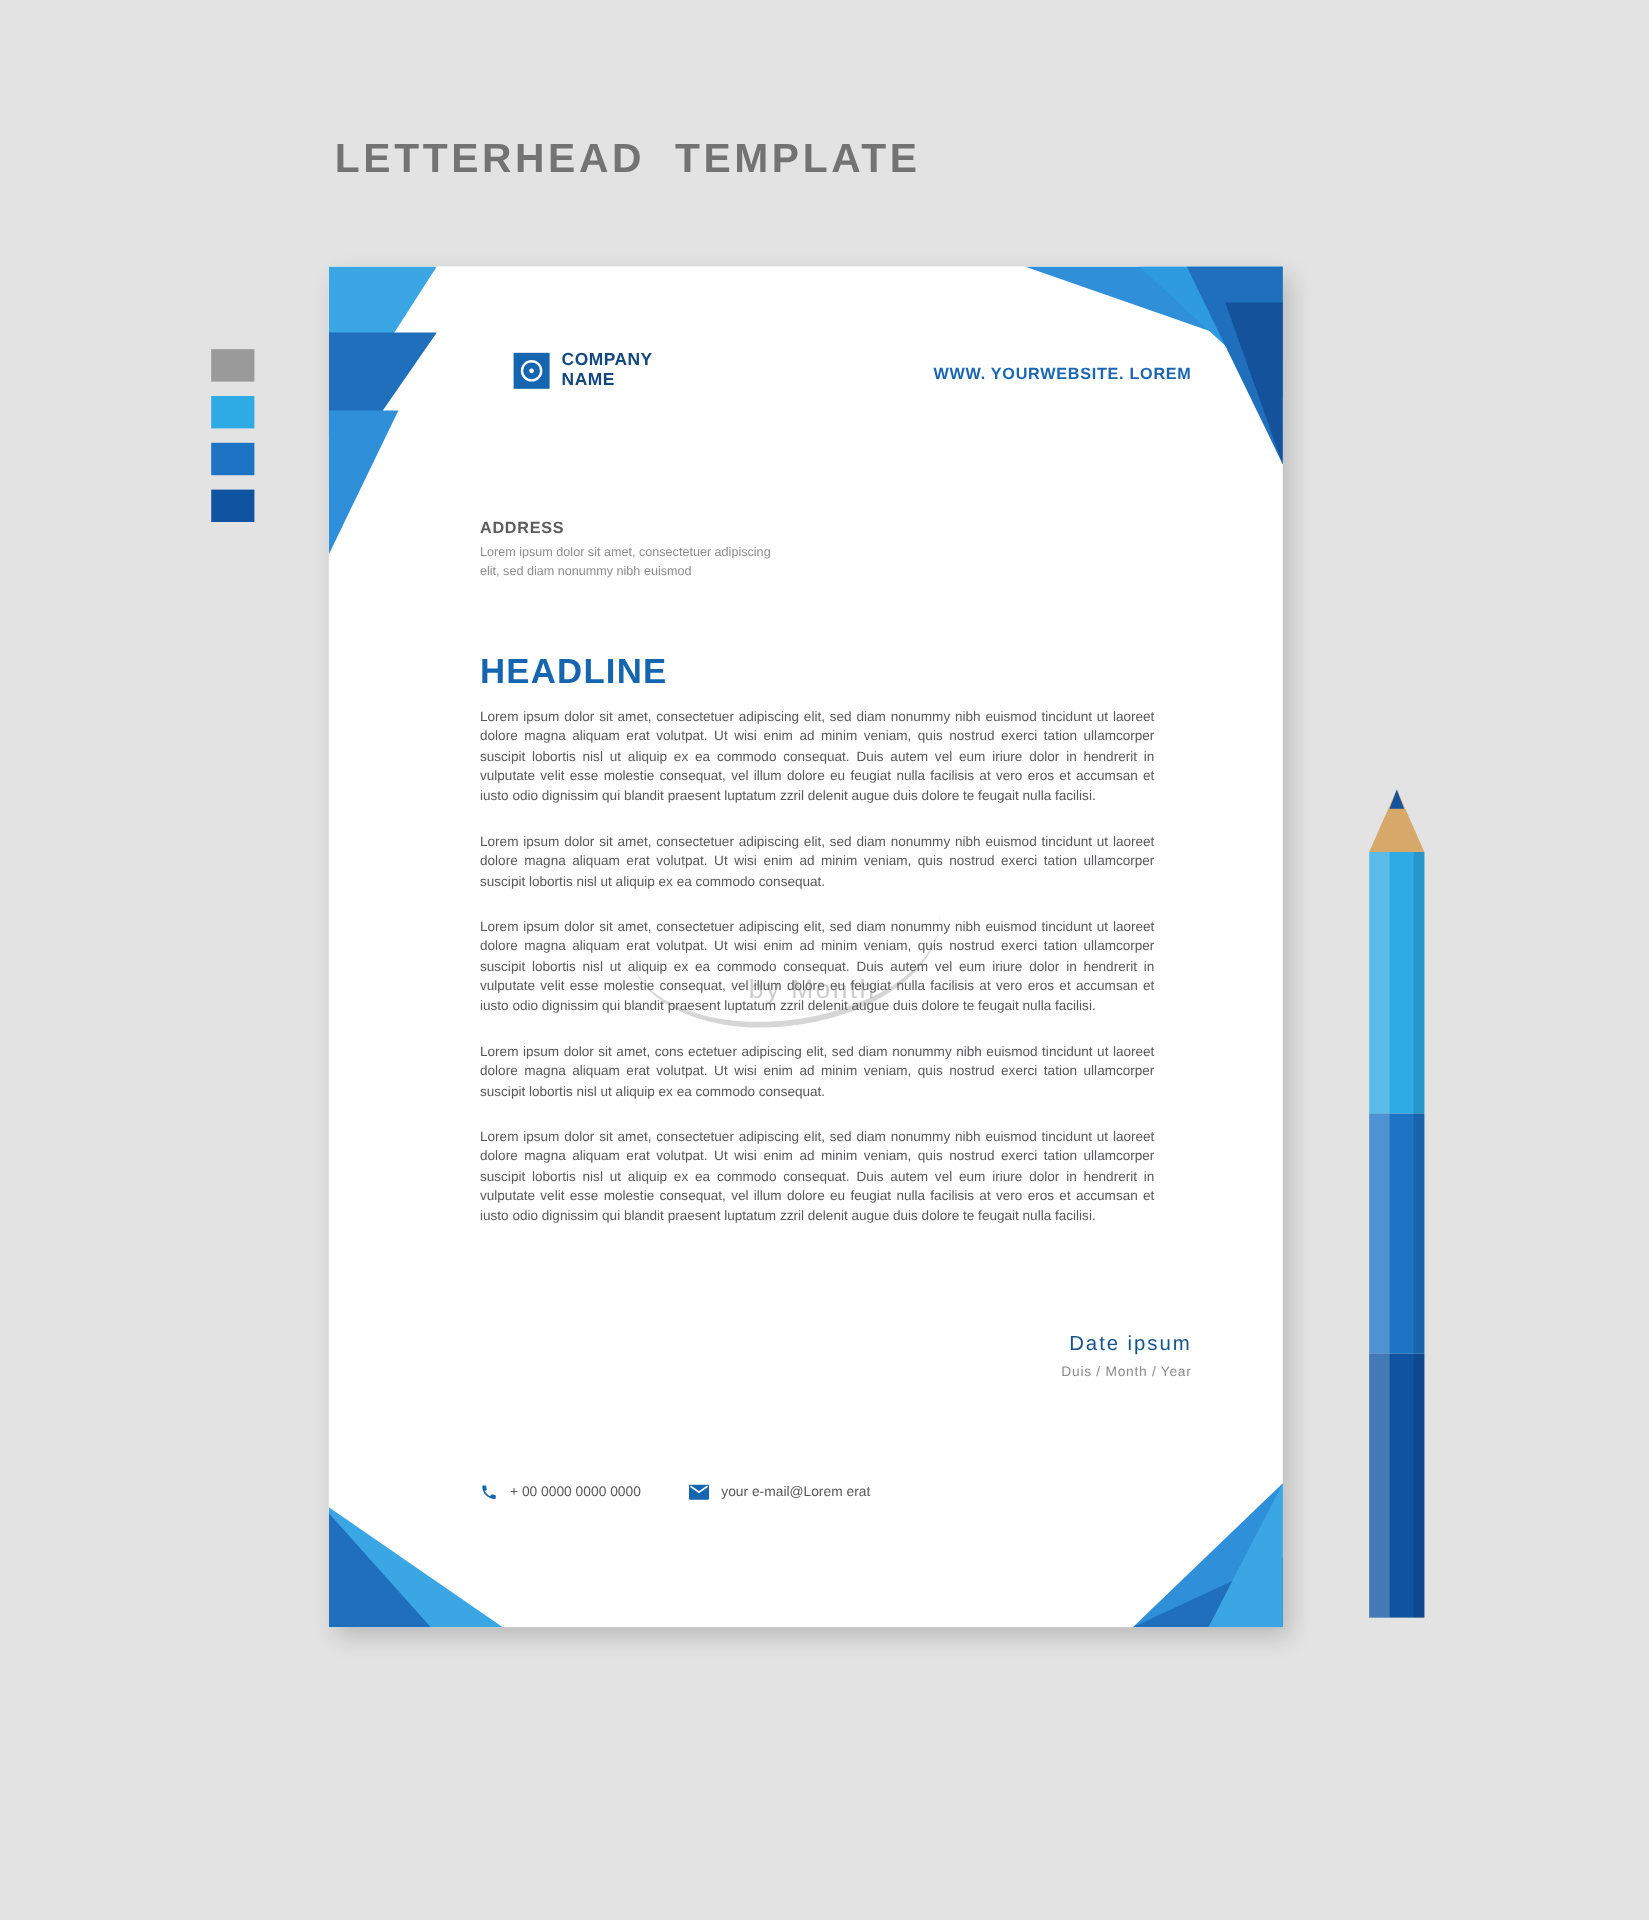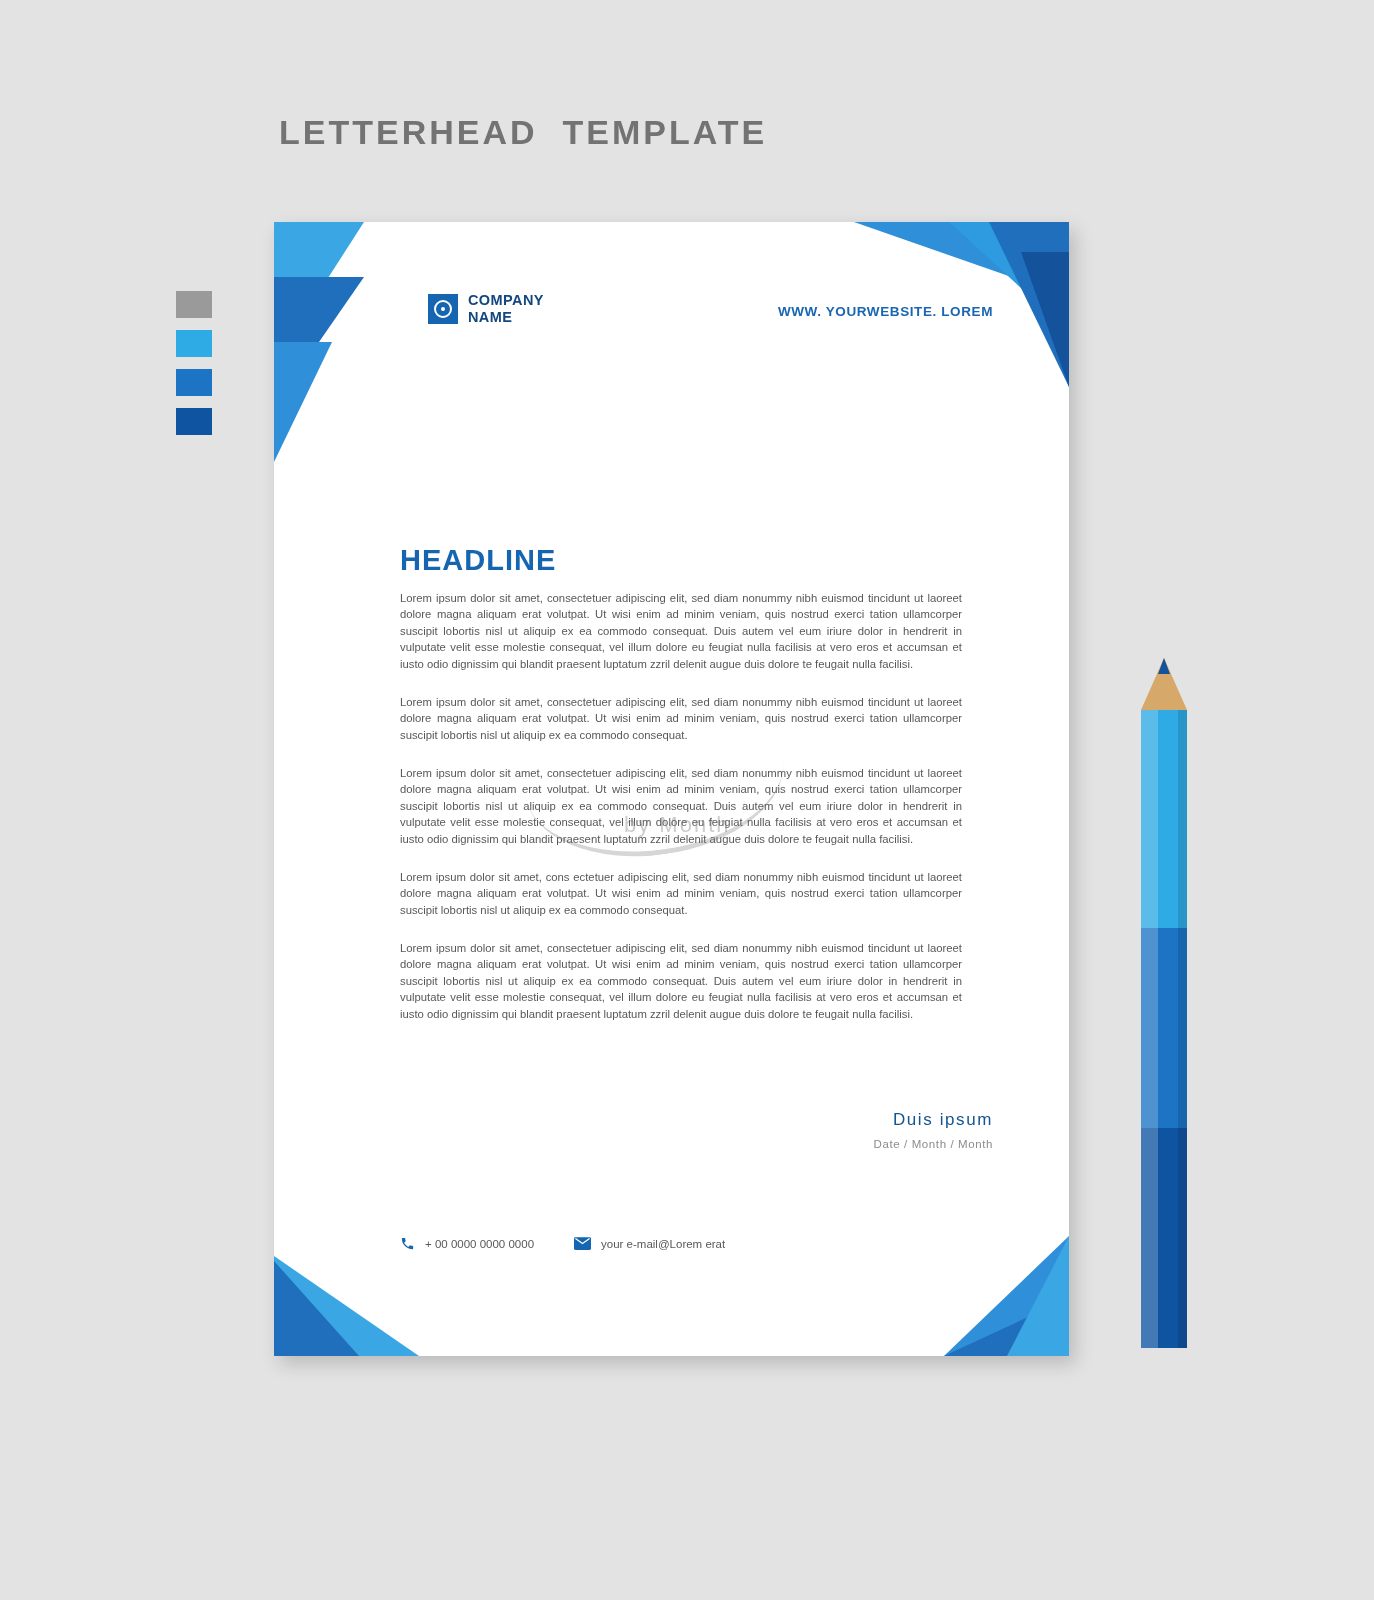--- a/index.html
+++ b/index.html
@@ -371,34 +371,38 @@
   <div class="logo-row">
     <div class="logo-mark">
       <div class="ring"></div>
     </div>
     <div class="company-name">COMPANY
 NAME</div>
   </div>
 
   <div class="website">WWW. YOURWEBSITE. LOREM</div>
 
+  <div class="address-block">
+    <div class="address-title">ADDRESS</div>
+    <div class="address-text">Lorem ipsum dolor sit amet, consectetuer adipiscing elit, sed diam nonummy nibh euismod</div>
+  </div>
 
   <div class="headline">HEADLINE</div>
 
   <div class="body-copy">
     <p>Lorem ipsum dolor sit amet, consectetuer adipiscing elit, sed diam nonummy nibh euismod tincidunt ut laoreet dolore magna aliquam erat volutpat. Ut wisi enim ad minim veniam, quis nostrud exerci tation ullamcorper suscipit lobortis nisl ut aliquip ex ea commodo consequat. Duis autem vel eum iriure dolor in hendrerit in vulputate velit esse molestie consequat, vel illum dolore eu feugiat nulla facilisis at vero eros et accumsan et iusto odio dignissim qui blandit praesent luptatum zzril delenit augue duis dolore te feugait nulla facilisi.</p>
     <p>Lorem ipsum dolor sit amet, consectetuer adipiscing elit, sed diam nonummy nibh euismod tincidunt ut laoreet dolore magna aliquam erat volutpat. Ut wisi enim ad minim veniam, quis nostrud exerci tation ullamcorper suscipit lobortis nisl ut aliquip ex ea commodo consequat.</p>
     <p>Lorem ipsum dolor sit amet, consectetuer adipiscing elit, sed diam nonummy nibh euismod tincidunt ut laoreet dolore magna aliquam erat volutpat. Ut wisi enim ad minim veniam, quis nostrud exerci tation ullamcorper suscipit lobortis nisl ut aliquip ex ea commodo consequat. Duis autem vel eum iriure dolor in hendrerit in vulputate velit esse molestie consequat, vel illum dolore eu feugiat nulla facilisis at vero eros et accumsan et iusto odio dignissim qui blandit praesent luptatum zzril delenit augue duis dolore te feugait nulla facilisi.</p>
     <p>Lorem ipsum dolor sit amet, cons ectetuer adipiscing elit, sed diam nonummy nibh euismod tincidunt ut laoreet dolore magna aliquam erat volutpat. Ut wisi enim ad minim veniam, quis nostrud exerci tation ullamcorper suscipit lobortis nisl ut aliquip ex ea commodo consequat.</p>
     <p>Lorem ipsum dolor sit amet, consectetuer adipiscing elit, sed diam nonummy nibh euismod tincidunt ut laoreet dolore magna aliquam erat volutpat. Ut wisi enim ad minim veniam, quis nostrud exerci tation ullamcorper suscipit lobortis nisl ut aliquip ex ea commodo consequat. Duis autem vel eum iriure dolor in hendrerit in vulputate velit esse molestie consequat, vel illum dolore eu feugiat nulla facilisis at vero eros et accumsan et iusto odio dignissim qui blandit praesent luptatum zzril delenit augue duis dolore te feugait nulla facilisi.</p>
   </div>
 
   <div class="signature">
-    <div class="sign-name">Duis ipsum</div>
-    <div class="sign-date">Date / Month / Month</div>
+    <div class="sign-name">Date ipsum</div>
+    <div class="sign-date">Duis / Month / Year</div>
   </div>
 
   <div class="footer">
     <div class="item">
       <span class="ico">
         <svg width="15" height="15" viewBox="0 0 24 24" fill="#1565b0">
           <path d="M6.6 10.8c1.4 2.8 3.8 5.1 6.6 6.6l2.2-2.2c.3-.3.7-.4 1-.2 1.1.4 2.4.6 3.6.6.6 0 1 .4 1 1V20c0 .6-.4 1-1 1C10.6 21 3 13.4 3 4c0-.6.4-1 1-1h3.4c.6 0 1 .4 1 1 0 1.3.2 2.5.6 3.6.1.4 0 .8-.2 1.1l-2.2 2.1z"></path>
         </svg>
       </span>
       <span>+ 00 0000 0000 0000</span>

